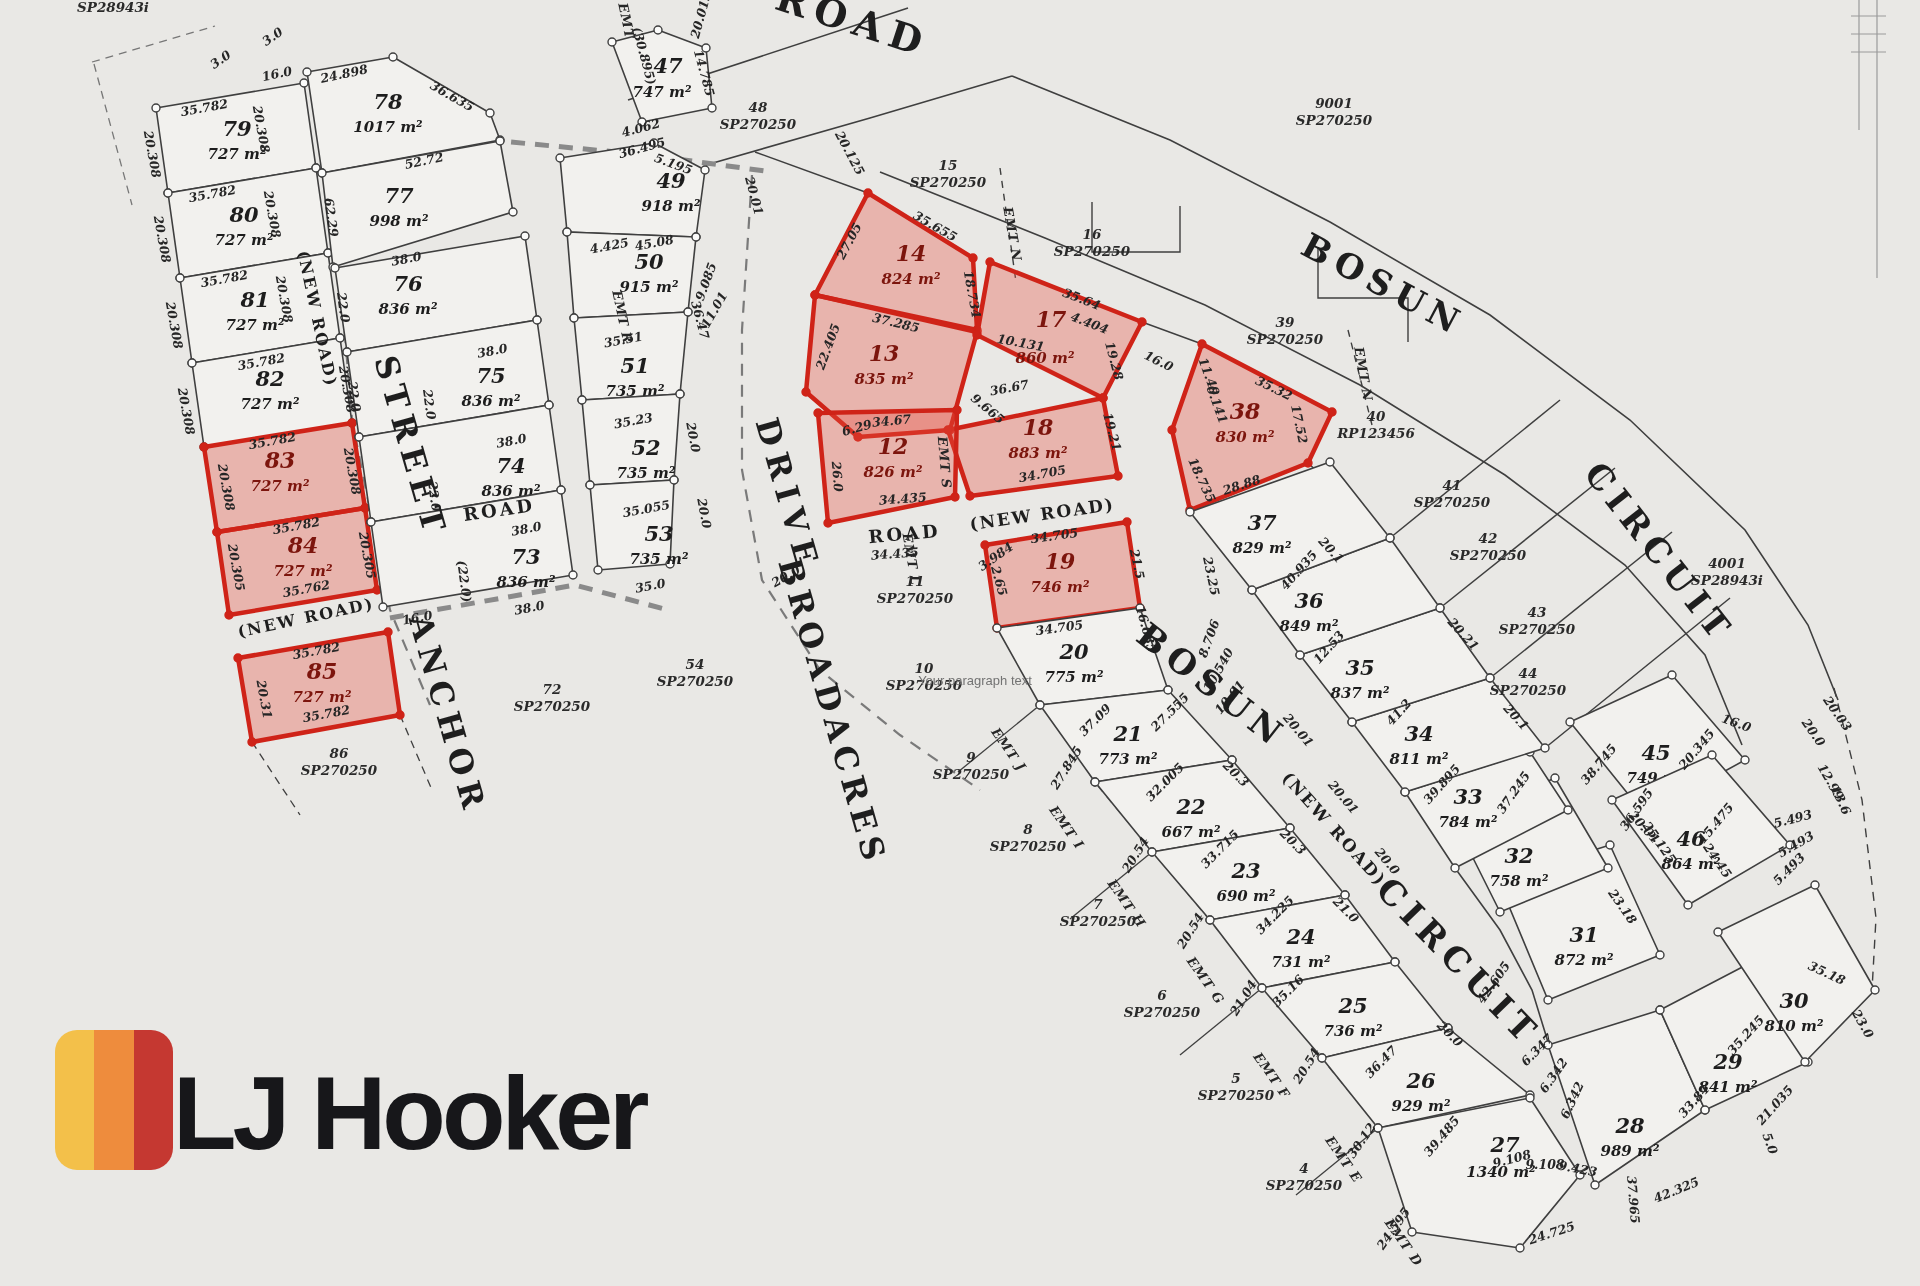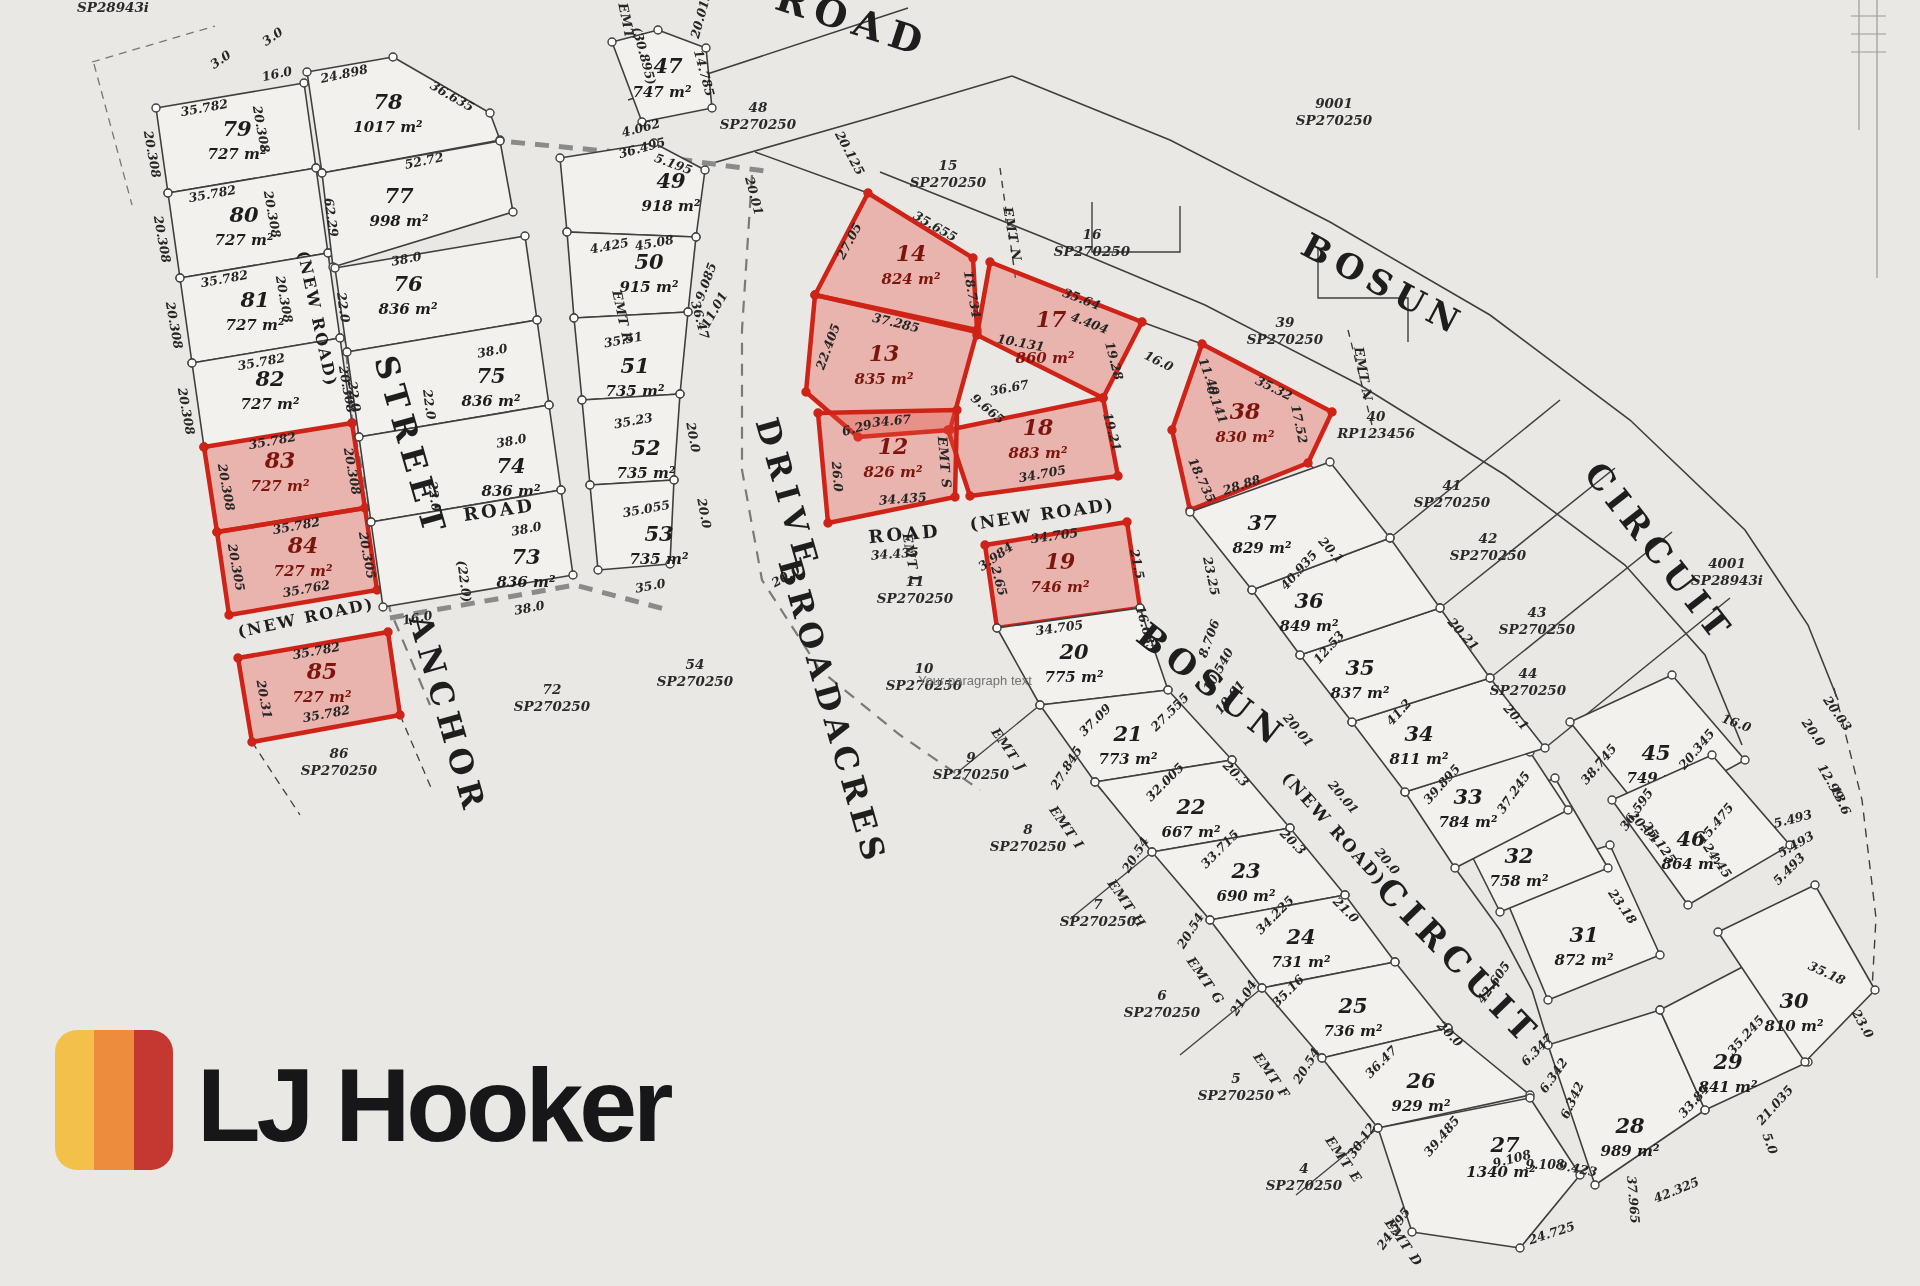--- a/index.html
+++ b/index.html
@@ -13,21 +13,21 @@
   .lotnum{font:italic 700 21px "DejaVu Serif",serif;fill:#1d1d1d;}
   .lotnum.red{fill:#7c150d;font-size:22px;}
   .lotarea{font:italic 600 15px "DejaVu Serif",serif;fill:#1d1d1d;}
   .lotarea.red{fill:#7c150d;}
   .dim{font:italic 600 12.5px "DejaVu Serif",serif;fill:#262626;}
   .emt{font:italic 600 13px "DejaVu Serif",serif;fill:#262626;letter-spacing:1px;}
   .refline{font:italic 600 13.5px "DejaVu Serif",serif;fill:#2a2a2a;}
   .street{font-family:"DejaVu Serif",serif;font-weight:700;fill:#1e1e1e;}
   .watermark{position:absolute;left:880px;top:673px;width:190px;text-align:center;
              font:400 13px "Liberation Sans",sans-serif;color:#737373;}
-  .logo{position:absolute;left:55px;top:1030px;display:flex;align-items:center;gap:24px;}
+  .logo{position:absolute;left:55px;top:1030px;display:flex;align-items:flex-end;}
   .logo-bars{width:118px;height:140px;border-radius:22px;overflow:hidden;display:flex;}
   .logo-bars span{flex:1;display:block;}
   .logo-text{font-family:"Liberation Sans",sans-serif;font-weight:700;font-size:104px;
              line-height:1.1;color:#17171a;letter-spacing:-4px;margin-top:10px;}
 </style>
 </head>
 <body>
 
 <div id="stage">
   <svg id="plan" width="1920" height="1286" viewBox="0 0 1920 1286">

